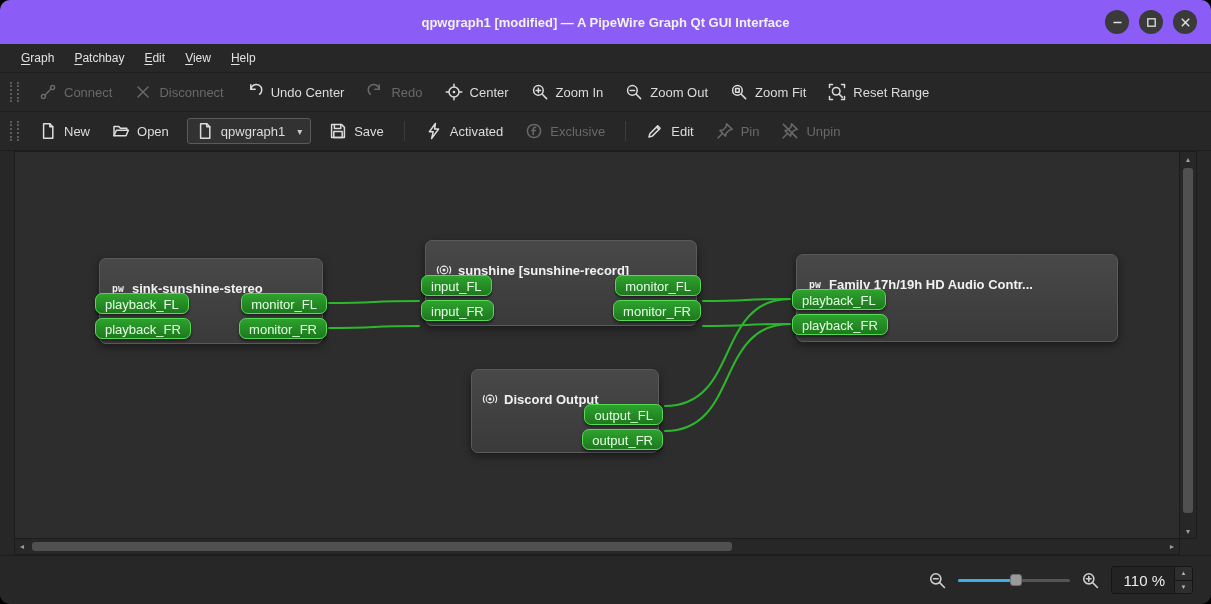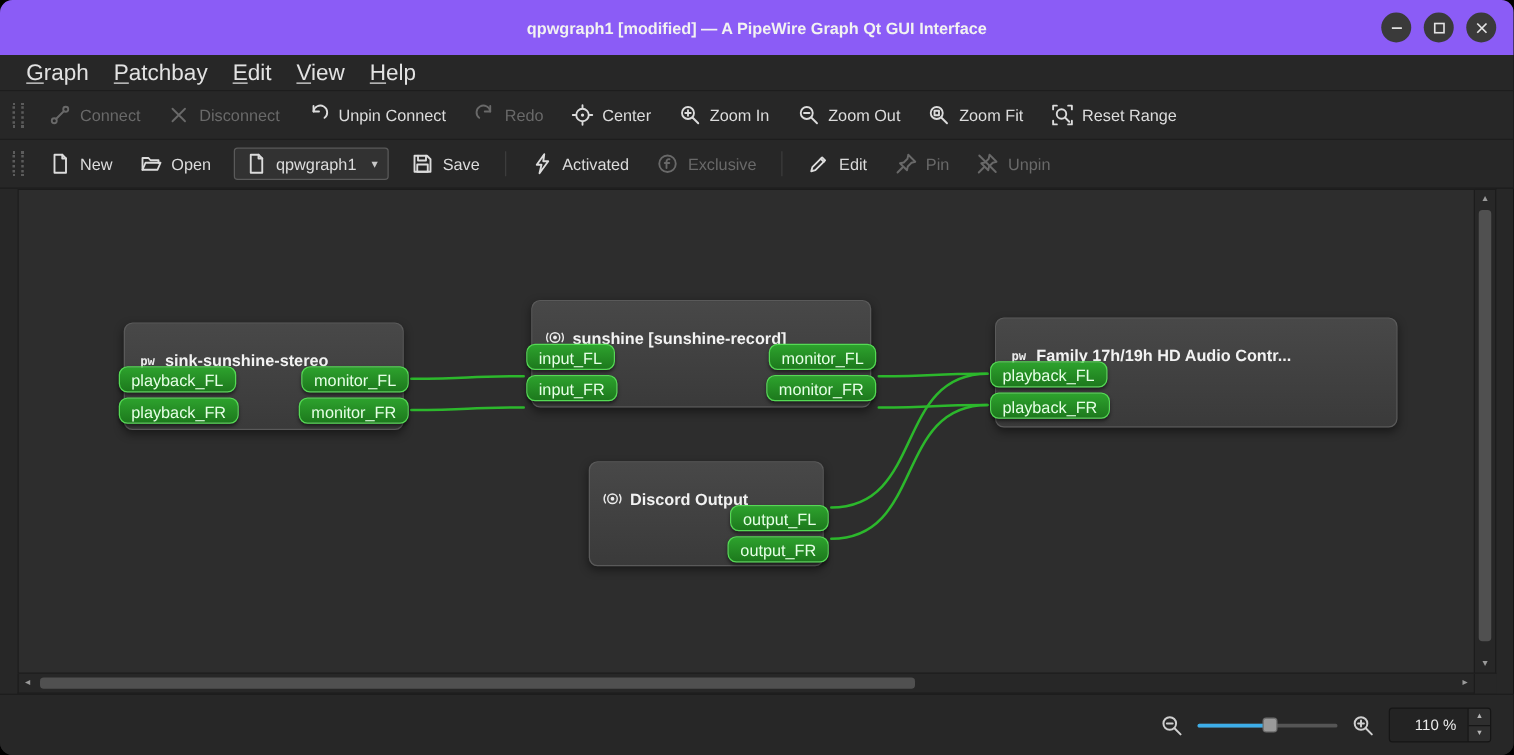--- a/index.html
+++ b/index.html
@@ -11,21 +11,21 @@
   .titlebar{height:44px;background:#8b5cf6;display:flex;align-items:center;justify-content:center;
     position:relative;flex:0 0 auto;}
   .title-text{color:#f2f2f2;font-size:13px;font-weight:bold;}
   .win-controls{position:absolute;right:14px;top:50%;transform:translateY(-50%);display:flex;gap:10px;}
   .win-btn{width:24px;height:24px;border-radius:50%;background:#3a3a3a;display:flex;
     align-items:center;justify-content:center;color:#e3e3e3;}
   .win-btn svg{width:11px;height:11px;}
 
   
   .menubar{height:28px;background:#272727;display:flex;align-items:center;padding:0 12px;gap:2px;
-    color:#e2e2e2;font-size:18px;border-bottom:1px solid #1d1d1d;flex:0 0 auto;}
+    color:#e2e2e2;font-size:12px;border-bottom:1px solid #1d1d1d;flex:0 0 auto;}
   .menu-item{padding:4px 9px;border-radius:3px;white-space:nowrap;}
   .menu-item u{text-decoration:underline;text-underline-offset:2px;}
 
   
   .toolbar{height:38px;background:#272727;display:flex;align-items:center;padding:0 8px;
     color:#dcdcdc;font-size:13px;border-bottom:1px solid #1d1d1d;gap:2px;flex:0 0 auto;}
   .tb-handle{width:5px;height:20px;margin:0 8px 0 2px;border-left:2px dotted #5c5c5c;
     border-right:2px dotted #5c5c5c;}
   .tb-item{display:flex;align-items:center;gap:7px;padding:6px 10px;border-radius:3px;white-space:nowrap;}
   .tb-item.disabled{color:#696969;}
@@ -75,21 +75,21 @@
   .sb-icon{width:19px;height:19px;color:#cfcfcf;display:inline-flex;}
   .sb-icon svg{width:100%;height:100%;}
   .slider{width:112px;height:18px;position:relative;}
   .slider-track{position:absolute;top:8px;left:0;right:0;height:3px;background:#555;border-radius:2px;}
   .slider-fill{position:absolute;top:8px;left:0;height:3px;background:var(--accent,#3daee9);border-radius:2px;}
   .slider-handle{position:absolute;top:3px;width:12px;height:12px;border-radius:3px;
     background:#9a9a9a;border:1px solid #6e6e6e;box-sizing:border-box;}
   .spinbox{display:flex;align-items:stretch;background:#232323;border:1px solid #161616;
     border-radius:3px;height:26px;overflow:hidden;}
   .spin-value{padding:0 9px;display:flex;align-items:center;justify-content:flex-end;
-    color:#ececec;font-size:12px;min-width:44px;}
+    color:#ececec;font-size:15px;min-width:44px;}
   .spin-btns{display:flex;flex-direction:column;width:17px;border-left:1px solid #161616;}
   .spin-btn{flex:1;display:flex;align-items:center;justify-content:center;font-size:6px;
     color:#b5b5b5;background:#2e2e2e;}
   .spin-btn + .spin-btn{border-top:1px solid #161616;}
 </style>
 </head>
 <body>
 
 <div class="window">
 
@@ -142,21 +142,21 @@
         </span>
         <span class="tb-label">Disconnect</span>
       </div>
       <div class="tb-item">
         <span class="icon">
           <svg viewBox="0 0 18 18" fill="none" stroke="currentColor" stroke-width="1.5" stroke-linecap="round" stroke-linejoin="round">
             <path d="M13.6 11.3A5.5 5.5 0 1 0 4.8 6.2"></path>
             <path d="M4.8 1.8v4.4h4.4"></path>
           </svg>
         </span>
-        <span class="tb-label">Unpin Connect</span>
+        <span class="tb-label">Undo Center</span>
       </div>
       <div class="tb-item disabled">
         <span class="icon">
           <svg viewBox="0 0 18 18" fill="none" stroke="currentColor" stroke-width="1.5" stroke-linecap="round" stroke-linejoin="round">
             <path d="M4.4 11.3A5.5 5.5 0 1 1 13.2 6.2"></path>
             <path d="M13.2 1.8v4.4H8.8"></path>
           </svg>
         </span>
         <span class="tb-label">Redo</span>
       </div>

